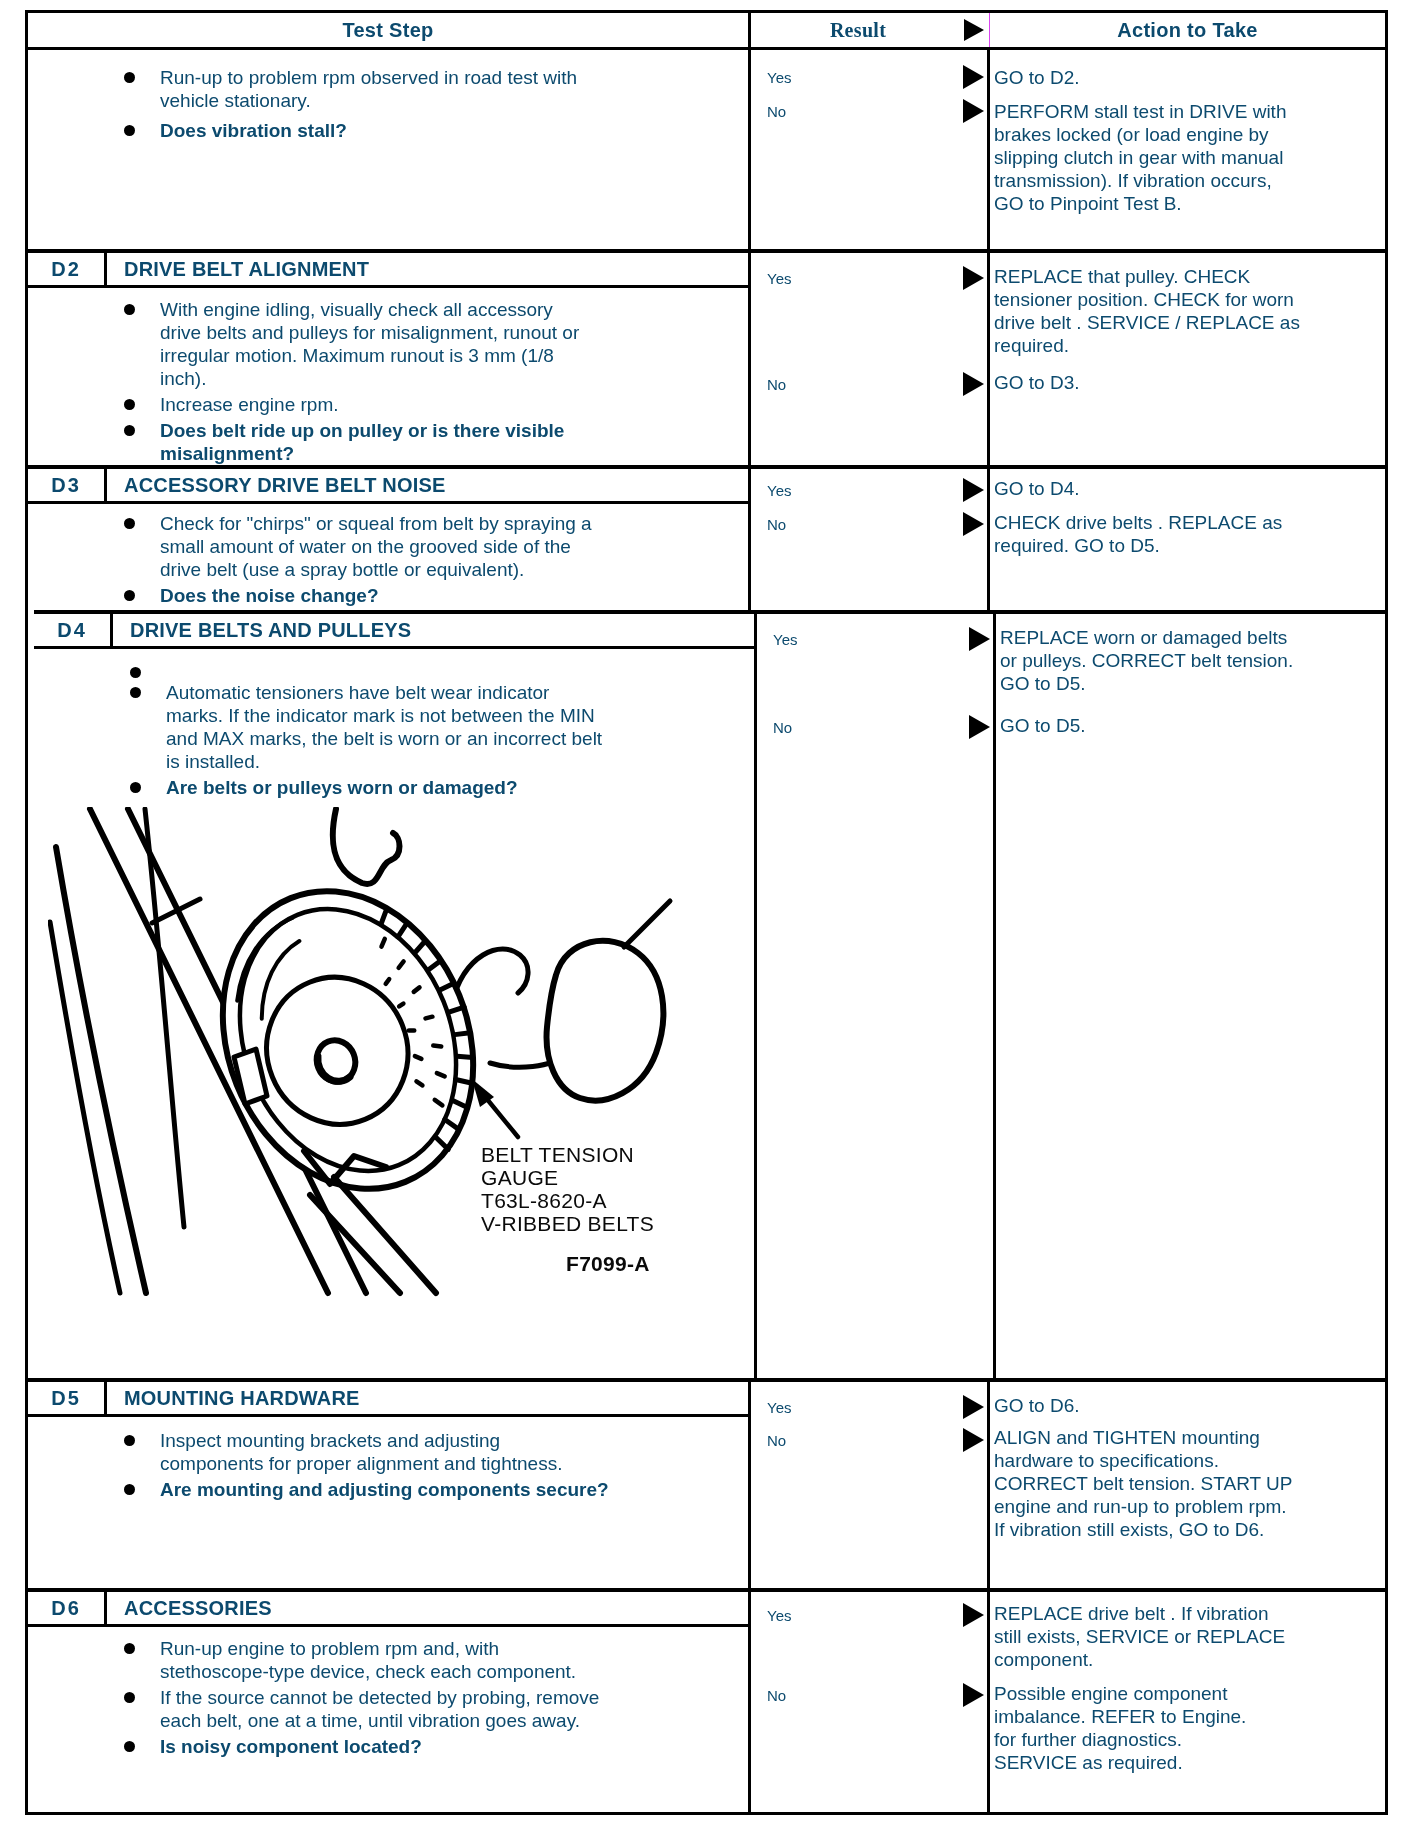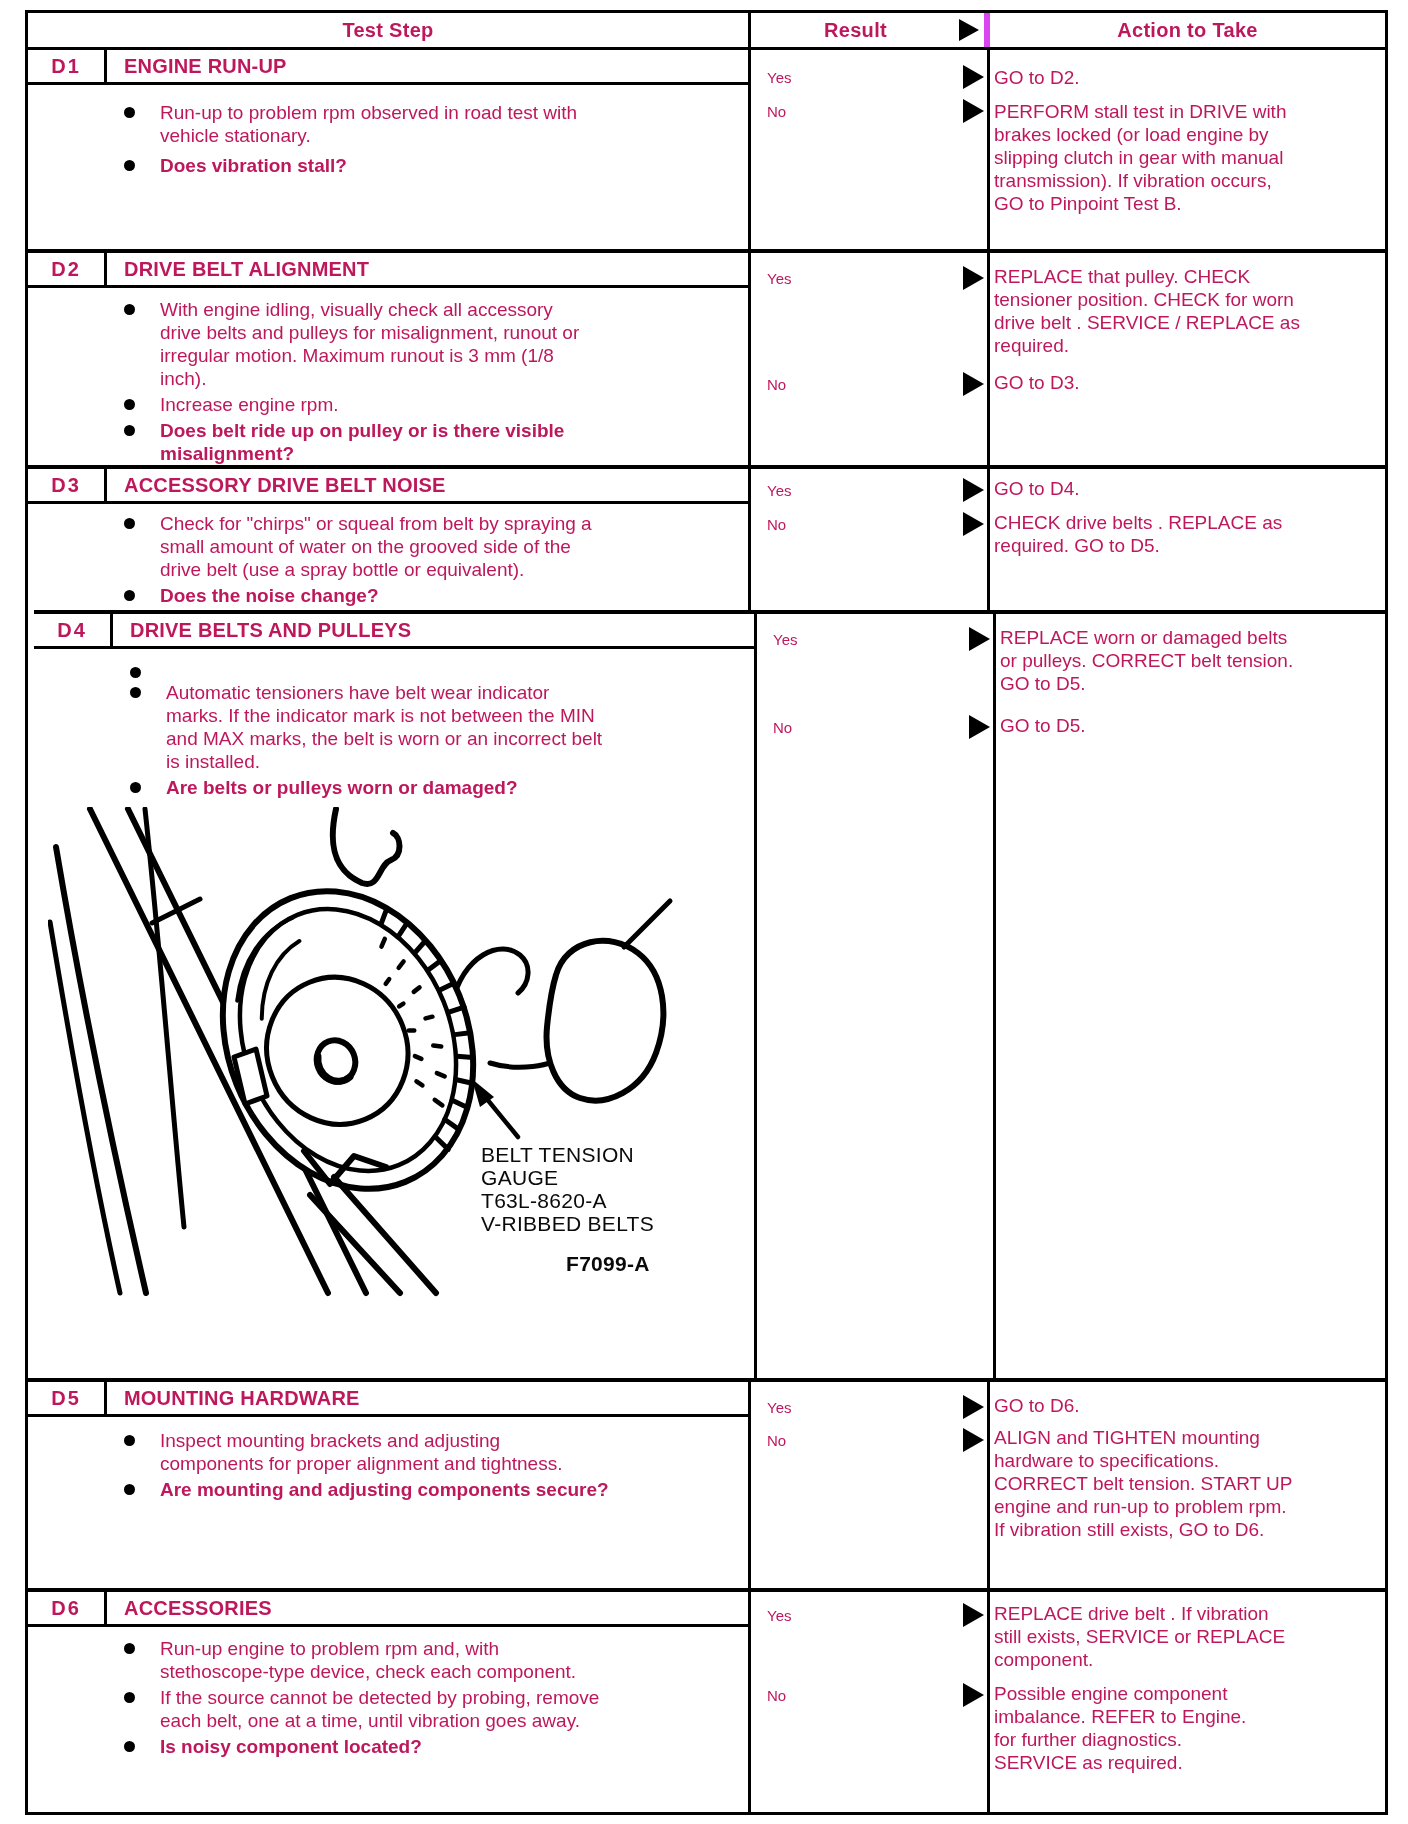--- a/index.html
+++ b/index.html
@@ -1,29 +1,29 @@
 <!DOCTYPE html>
 <html><head>
 <meta charset="utf-8">
 <style>
   html,body { margin:0; padding:0; background:#e8e8e8; }
   .page {
     position:relative; width:1408px; height:1824px; background:#ffffff;
-    font-family:"Liberation Sans", sans-serif; color:#be185d; overflow:hidden;
+    font-family:"Liberation Sans", sans-serif; color:#0c4a6e; overflow:hidden;
   }
   .doc-table {
     position:absolute; left:25px; top:10px; width:1357px;
     border:3px solid #000; background:#fff;
   }
   
   .thead { display:grid; grid-template-columns:723px 239px 1fr; height:34px; border-bottom:3px solid #000; }
   .th { display:flex; align-items:center; justify-content:center;
         font-weight:bold; font-size:20px; letter-spacing:.3px; }
   .th-test   { border-right:3px solid #000; }
-  .th-result { border-right:6px solid #d946ef; position:relative; }
+  .th-result { border-right:1px solid #d946ef; position:relative;font-family:Liberation Serif, serif; }
   .th-result .hdr-label { margin-right:24px; }
   
   .section { display:grid; grid-template-columns:723px 239px 1fr; border-top:4px solid #000; }
   .sec-d1 { border-top:none; height:199px; }
   .sec-d2 { height:212px; }
   .sec-d3 { height:141px; }
   .sec-d4 { height:764px;margin-left:6px; }
   .sec-d5 { height:206px; }
   .sec-d6 { height:220px; }
   .cell-test   { border-right:3px solid #000; overflow:hidden; }
@@ -75,24 +75,20 @@
       <div class="th th-test">Test Step</div>
       <div class="th th-result">
         <span class="hdr-label">Result</span>
         <span class="tri-hdr"></span>
       </div>
       <div class="th">Action to Take</div>
     </div>
 
     <div class="section sec-d1">
       <div class="cell-test">
-        <div class="sec-head">
-          <div class="dnum">D1</div>
-          <div class="stitle">ENGINE RUN-UP</div>
-        </div>
         <div class="bullet mt16">
           <span class="dot"></span>
           <span class="btxt">Run-up to problem rpm observed in road test with
 vehicle stationary.</span>
         </div>
         <div class="bullet bold mt7">
           <span class="dot"></span>
           <span class="btxt">Does vibration stall?</span>
         </div>
       </div>

